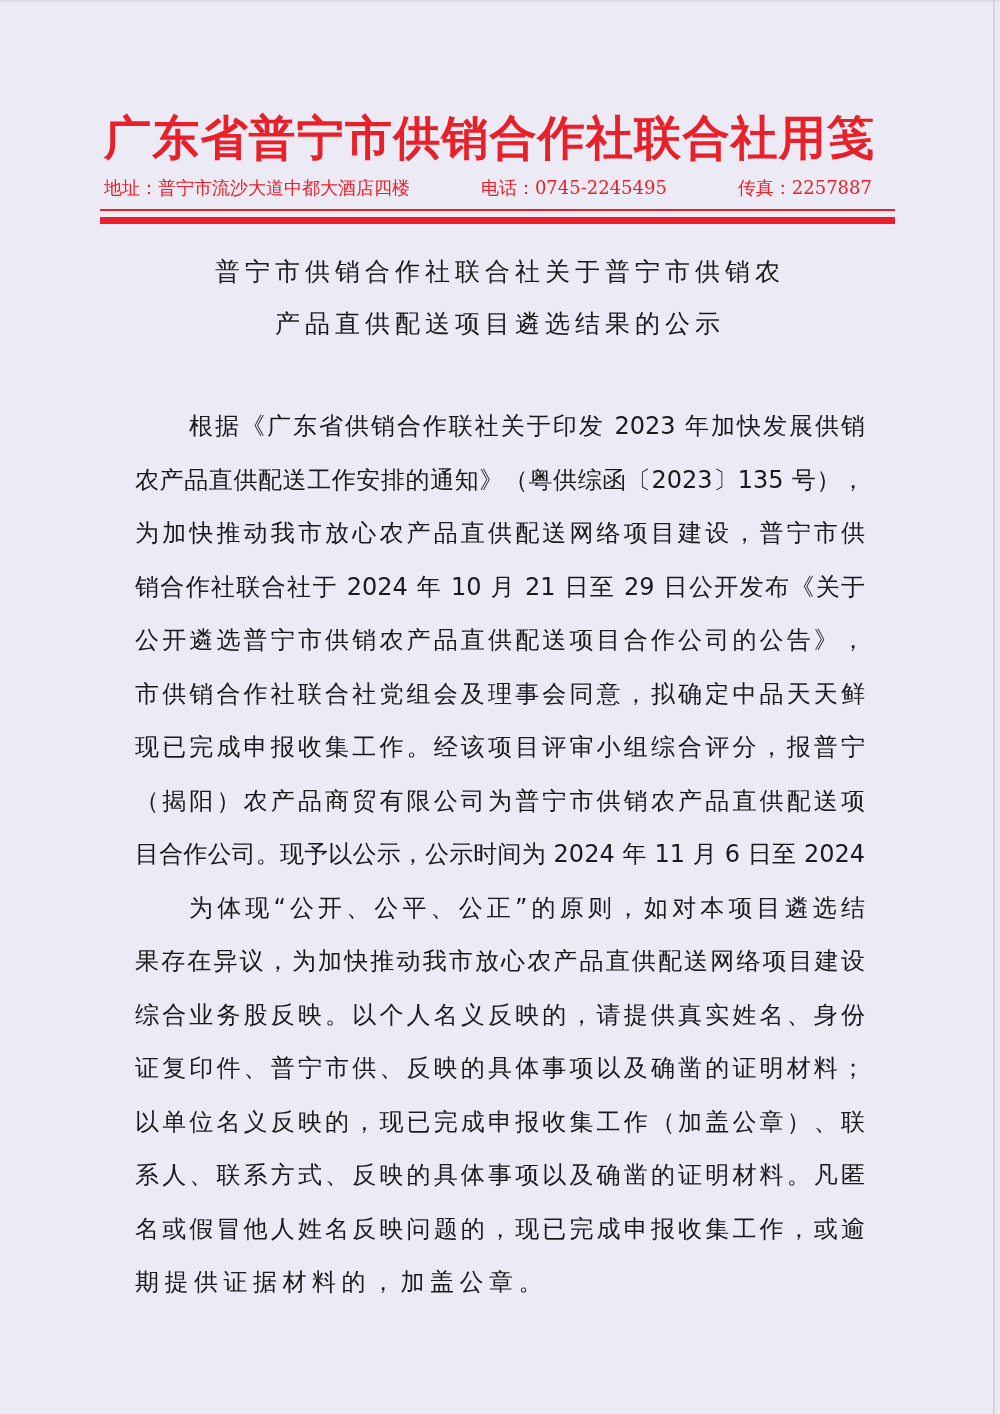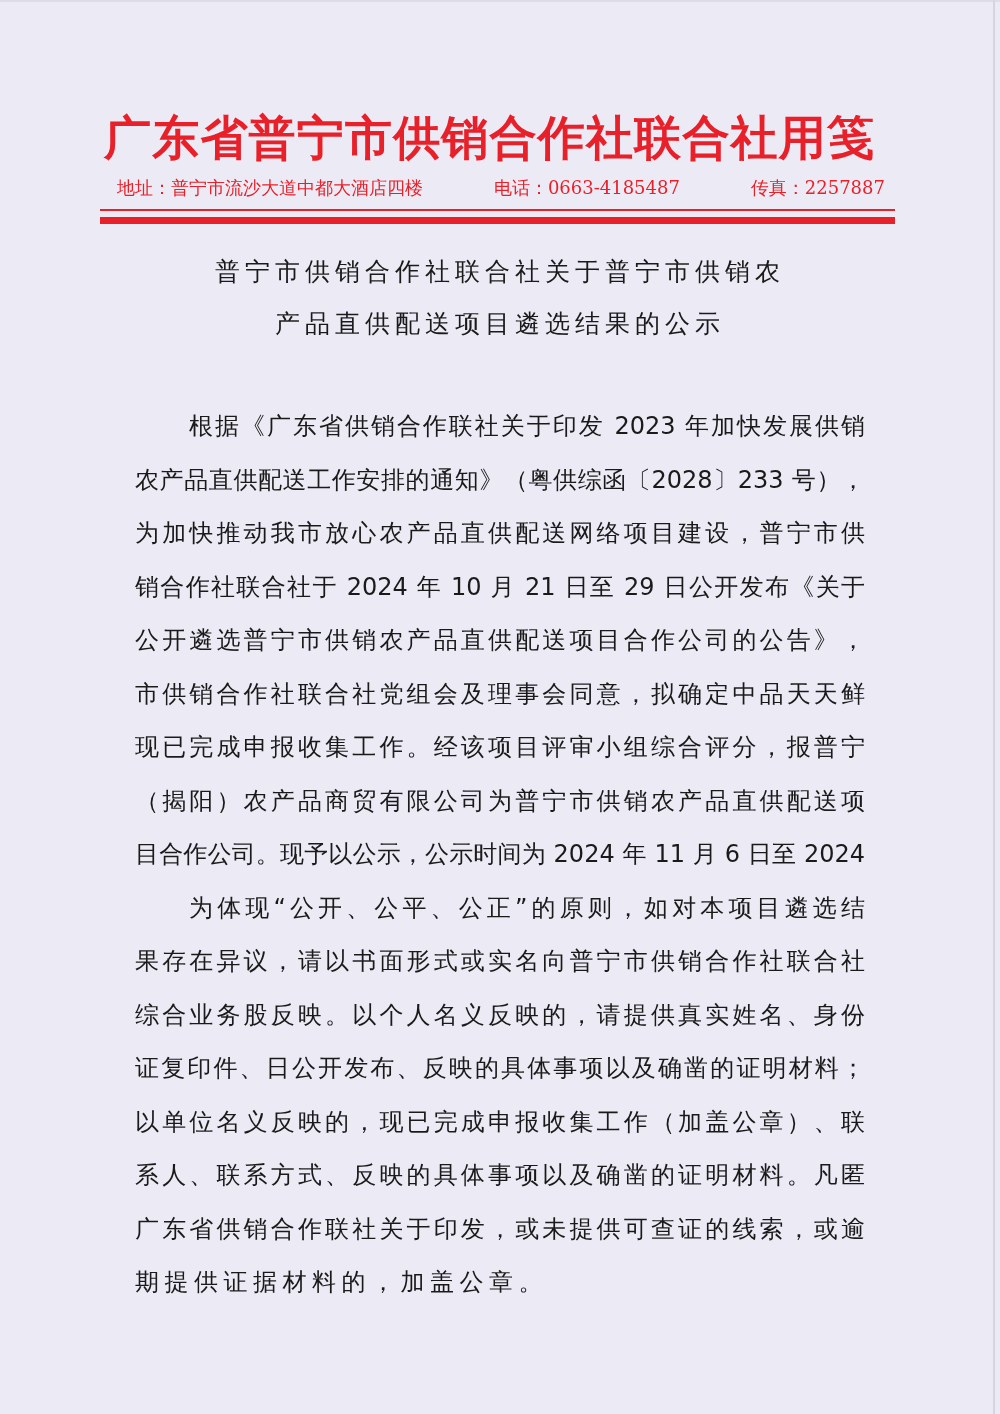--- a/index.html
+++ b/index.html
@@ -46,21 +46,21 @@
       line-height: 60px;
       font-weight: bold;
       color: #e8202a;
       letter-spacing: 0px;
       white-space: nowrap;
       text-align: justify;
       text-align-last: justify;
     }
     .lh-address {
       position: absolute;
-      left: 17px;
+      left: 4px;
       top: 74px;
       width: 768px;
       font-size: 18px;
       line-height: 28px;
       color: #e8202a;
       white-space: nowrap;
       display: flex;
       justify-content: space-between;
       text-align: center;
     }
@@ -127,47 +127,47 @@
 </head>
 <body>
 
 <div class="page-edge-top"></div>
 <div class="page-edge"></div>
 
 <div class="letterhead">
   <div class="lh-title">广东省普宁市供销合作社联合社用笺</div>
   <div class="lh-address">
     <span class="seg">地址：普宁市流沙大道中都大酒店四楼</span>
-    <span class="seg">电话：0663-4185487</span>
+    <span class="seg">电话：0745-2245495</span>
     <span class="seg">传真：2257887</span>
   </div>
   <div class="lh-rule-thin"></div>
   <div class="lh-rule-thick"></div>
 </div>
 
 <div class="doc-title">
   <span class="tline">普宁市供销合作社联合社关于普宁市供销农</span>
   <span class="tline">产品直供配送项目遴选结果的公示</span>
 </div>
 
 <div class="body-text">
   <div>
     <span class="bline indent">根据《广东省供销合作联社关于印发 2023 年加快发展供销</span>
-    <span class="bline">农产品直供配送工作安排的通知》（粤供综函〔2028〕233 号），</span>
+    <span class="bline">农产品直供配送工作安排的通知》（粤供综函〔2023〕135 号），</span>
     <span class="bline">为加快推动我市放心农产品直供配送网络项目建设，普宁市供</span>
     <span class="bline">销合作社联合社于 2024 年 10 月 21 日至 29 日公开发布《关于</span>
     <span class="bline">公开遴选普宁市供销农产品直供配送项目合作公司的公告》，</span>
     <span class="bline">市供销合作社联合社党组会及理事会同意，拟确定中品天天鲜</span>
     <span class="bline">现已完成申报收集工作。经该项目评审小组综合评分，报普宁</span>
     <span class="bline">（揭阳）农产品商贸有限公司为普宁市供销农产品直供配送项</span>
     <span class="bline">目合作公司。现予以公示，公示时间为 2024 年 11 月 6 日至 2024</span>
   </div>
   <div>
     <span class="bline indent">为体现“公开、公平、公正”的原则，如对本项目遴选结</span>
-    <span class="bline">果存在异议，请以书面形式或实名向普宁市供销合作社联合社</span>
+    <span class="bline">果存在异议，为加快推动我市放心农产品直供配送网络项目建设</span>
     <span class="bline">综合业务股反映。以个人名义反映的，请提供真实姓名、身份</span>
-    <span class="bline">证复印件、日公开发布、反映的具体事项以及确凿的证明材料；</span>
+    <span class="bline">证复印件、普宁市供、反映的具体事项以及确凿的证明材料；</span>
     <span class="bline">以单位名义反映的，现已完成申报收集工作（加盖公章）、联</span>
     <span class="bline">系人、联系方式、反映的具体事项以及确凿的证明材料。凡匿</span>
-    <span class="bline">广东省供销合作联社关于印发，或未提供可查证的线索，或逾</span>
+    <span class="bline">名或假冒他人姓名反映问题的，现已完成申报收集工作，或逾</span>
     <span class="bline last">期提供证据材料的，加盖公章。</span>
   </div>
 </div>
 
 </body></html>

